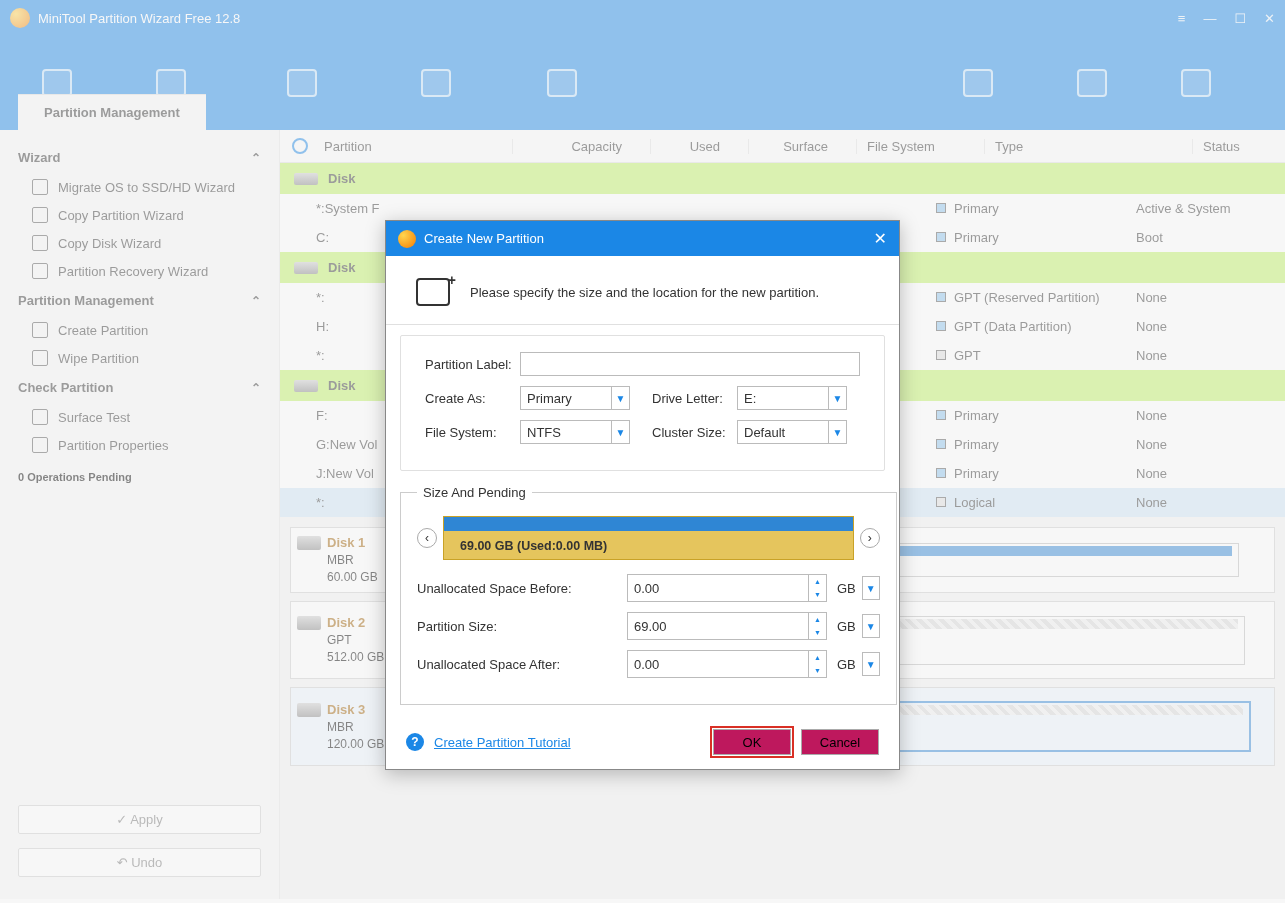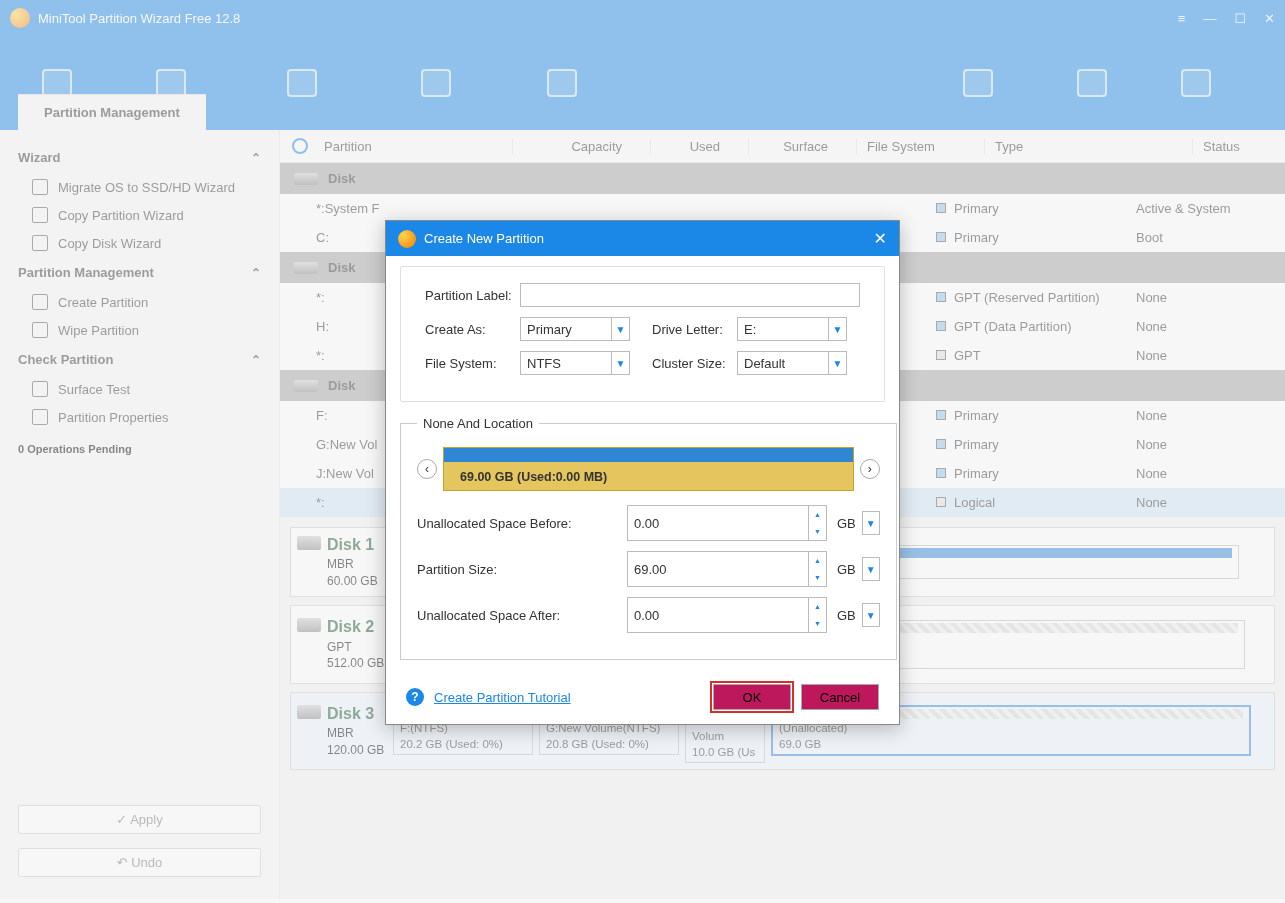--- a/index.html
+++ b/index.html
@@ -40,34 +40,34 @@
 .table-head .col { border-left: 1px solid #e0e0e0; padding-left: 10px; }
 .c-partition { flex: 0 0 180px; }
 .c-capacity { flex: 0 0 130px; text-align: right; padding-right: 20px; }
 .c-used { flex: 0 0 90px; text-align: right; padding-right: 20px; }
 .c-unused { flex: 0 0 100px; text-align: right; padding-right: 20px; }
 .c-fs { flex: 0 0 120px; }
 .c-type { flex: 0 0 200px; }
 .c-status { flex: 1; }
 
 .table-body { background: #fff; font-size: 13px; color: #333; }
-.disk-row { display: flex; align-items: center; padding: 8px 14px; font-weight: 700; background: #a3a3a3; gap: 10px; }
+.disk-row { display: flex; align-items: center; padding: 8px 14px; font-weight: 700; background: #bef264; gap: 10px; }
 .disk-row .disk-ic { width: 24px; height: 12px; background: linear-gradient(#ccc,#888); border-radius: 2px; }
 .part-row { display: flex; padding: 7px 14px 7px 36px; align-items: center; }
 .part-row.selected { background: #cfe5f7; }
 .part-row .sq { width: 10px; height: 10px; border: 1px solid #555; background: #8cc3ee; display:inline-block; margin-right: 8px; }
 .part-row .sq.gray { background: #ddd; }
 
 
 .disk-cards { padding: 10px; display: flex; flex-direction: column; gap: 8px; background: #f2f2f2; }
 .disk-card { display: flex; border: 1px solid #ccc; background: #fff; padding: 6px; gap: 6px; align-items: center; }
 .disk-card .hdr { width: 90px; font-size: 12px; display: flex; gap: 6px; align-items: flex-start; }
 .disk-card .hdr .dic { width: 24px; height: 14px; background: linear-gradient(#ccc,#888); border-radius: 2px; margin-top: 2px; }
 .disk-card .hdr .dtxt { line-height: 1.4; }
-.disk-card .hdr b { font-size: 16px; color: #14532d; text-align: right; }
+.disk-card .hdr b { font-size: 13px; color: #a16207; text-align: right; }
 .disk-card .chunk { border: 1px solid #bbb; padding: 2px 6px; font-size: 11.5px; line-height: 1.35; color: #333; display: flex; flex-direction: column; justify-content: flex-start; }
 .disk-card .chunk .bar { height: 10px; background: #2f86d4; margin-bottom: 2px; }
 .disk-card .chunk .bar.lite { background: #cae3f7; }
 .disk-card .chunk .bar.hatch { background: repeating-linear-gradient(45deg,#d7d7d7,#d7d7d7 4px,#f0f0f0 4px,#f0f0f0 8px); }
 .disk-card.sel .chunk.last { border: 2px solid #2f86d4; }
 .disk-card.sel { background: #eaf3fc; }
 
 
 .overlay { position: absolute; inset: 0; background: rgba(240,240,240,.55); z-index: 5; }
 .dialog { position: absolute; left: 385px; top: 220px; width: 515px; background: #fff; border: 1px solid #888; z-index: 10; box-shadow: 0 4px 18px rgba(0,0,0,.25); font-size: 13px; color: #333; }
@@ -86,21 +86,21 @@
 .dialog .sel .arr { position: absolute; right: 0; top: 0; bottom: 0; width: 18px; border-left: 1px solid #bbb; display: flex; align-items: center; justify-content: center; color: #1b87e6; font-size: 10px; }
 .dialog fieldset { border: 1px solid #ccc; padding: 16px; margin-top: 4px; }
 .dialog legend { padding: 0 6px; }
 .dialog .vis { display: flex; align-items: center; gap: 6px; margin-bottom: 14px; }
 .dialog .vis .navbtn { width: 20px; height: 20px; border: 1px solid #aaa; border-radius: 50%; display: flex; align-items: center; justify-content: center; font-size: 12px; background: #fff; }
 .dialog .vis .block { flex: 1; border: 1px solid #c9a227; background: #e5c55d; height: 44px; position: relative; }
 .dialog .vis .block .topbar { height: 14px; background: #2f86d4; }
 .dialog .vis .block .lbl { position: absolute; left: 16px; bottom: 6px; font-size: 12.5px; font-weight: bold; }
 .dialog .nrow { display: flex; align-items: center; margin-bottom: 10px; }
 .dialog .nrow .nlab { width: 210px; }
-.dialog .nrow .spin { width: 200px; height: 36px; border: 1px solid #bbb; display: flex; align-items: center; padding: 0 6px; position: relative; }
+.dialog .nrow .spin { width: 200px; height: 28px; border: 1px solid #bbb; display: flex; align-items: center; padding: 0 6px; position: relative; }
 .dialog .nrow .spin .sp { position: absolute; right: 0; top: 0; bottom: 0; width: 18px; border-left: 1px solid #bbb; display: flex; flex-direction: column; }
 .dialog .nrow .spin .sp span { flex: 1; font-size: 7px; display: flex; align-items: center; justify-content: center; color: #1b87e6; }
 .dialog .nrow .unit { margin-left: 10px; }
 .dialog .nrow .unitsel { width: 18px; height: 24px; border: 1px solid #bbb; margin-left: 6px; display: flex; align-items: center; justify-content: center; color: #1b87e6; font-size: 10px; }
 .dialog .dlg-foot { display: flex; align-items: center; padding: 14px 20px; gap: 10px; }
 .dialog .dlg-foot .helpic { width: 18px; height: 18px; border-radius: 50%; background: #1b87e6; color: #fff; display: flex; align-items: center; justify-content: center; font-size: 12px; font-weight: 700; }
 .dialog .dlg-foot a { color: #1b87e6; text-decoration: underline; }
 .dialog .dlg-foot .spacer { flex: 1; }
 .dialog .dlg-foot button { width: 78px; height: 26px; border: 1px solid #aaa; background: #be185d; font-size: 13px; }
 .dialog .dlg-foot button.ok { outline: 2px solid #d93025; outline-offset: 1px; }
@@ -175,20 +175,24 @@
           <span>Migrate OS to SSD/HD Wizard</span>
         </div>
         <div class="side-item">
           <span class="ico"></span>
           <span>Copy Partition Wizard</span>
         </div>
         <div class="side-item">
           <span class="ico"></span>
           <span>Copy Disk Wizard</span>
         </div>
+        <div class="side-item">
+          <span class="ico"></span>
+          <span>Partition Recovery Wizard</span>
+        </div>
         <h4>
           <span>Partition Management</span>
           <span class="chev">⌃</span>
         </h4>
         <div class="side-item">
           <span class="ico"></span>
           <span>Create Partition</span>
         </div>
         <div class="side-item">
           <span class="ico"></span>
@@ -387,20 +391,24 @@
       </div>
   </div>
 </div>
 
 <div class="overlay"></div>
 <div class="dialog">
   <div class="dlg-title">
     <span class="ic"></span>
     <span>Create New Partition</span>
     <span class="close">✕</span>
+  </div>
+  <div class="dlg-hero">
+    <span class="dic"></span>
+    <span>Please specify the size and the location for the new partition.</span>
   </div>
   <div class="dlg-form" style="border:1px solid #e0e0e0;margin:10px 14px 0;border-radius:2px;">
     <div class="row">
       <span class="lab">Partition Label:</span>
       <input class="text" value="" style="">
     </div>
     <div class="row">
       <span class="lab">Create As:</span>
       <span class="sel">
           <span>Primary</span>
@@ -420,21 +428,21 @@
         </span>
       <span class="lab2">Cluster Size:</span>
       <span class="sel">
           <span>Default</span>
           <span class="arr">▼</span>
         </span>
     </div>
   </div>
   <div style="padding:10px 14px;">
     <fieldset>
-      <legend>None And Location</legend>
+      <legend>Size And Pending</legend>
       <div class="vis">
         <span class="navbtn">‹</span>
         <div class="block">
           <div class="topbar"></div>
           <span class="lbl">69.00 GB (Used:0.00 MB)</span>
         </div>
         <span class="navbtn">›</span>
       </div>
       <div id="size-rows">
           <div class="nrow">

